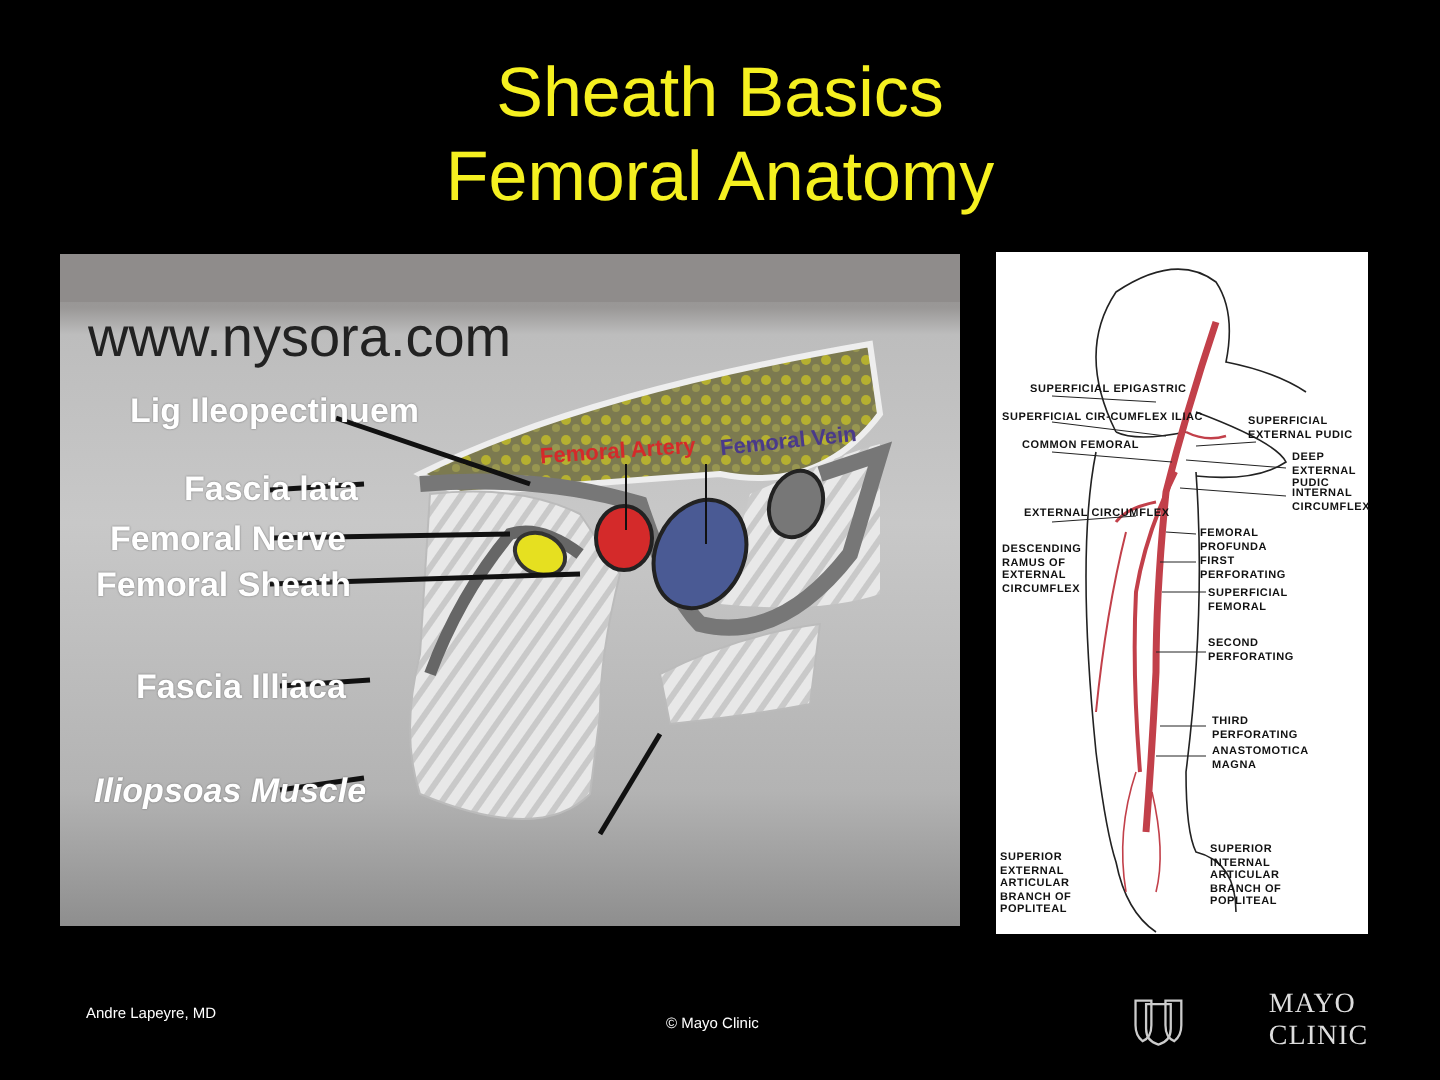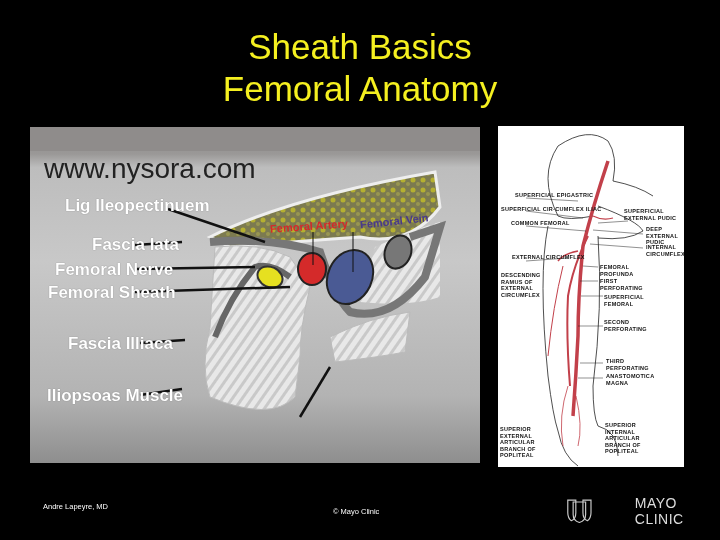--- a/index.html
+++ b/index.html
@@ -6,21 +6,21 @@
   body{width:720px;height:540px;position:relative;overflow:hidden;font-family:"Liberation Sans",sans-serif;}
   .title{position:absolute;left:0;top:26px;width:720px;text-align:center;color:#f5f020;font-size:35px;line-height:42px;}
   .panel-left{position:absolute;left:30px;top:127px;width:450px;height:336px;background:linear-gradient(180deg,#8c8a89 0%,#9a9897 8%,#bdbdbd 12%,#c8c8c8 40%,#b3b3b3 80%,#8e8e8e 100%);}
   .panel-right{position:absolute;left:498px;top:126px;width:186px;height:341px;background:#fff;}
   .wm{position:absolute;left:14px;top:26px;font-size:28px;color:#222;}
   .lbl{position:absolute;color:#fff;font-size:17px;font-weight:bold;text-shadow:0 0 1px #666;white-space:nowrap;}
   .sm{position:absolute;font-size:5.5px;font-weight:bold;color:#111;line-height:6.5px;white-space:nowrap;letter-spacing:0.3px;}
   .footer-l{position:absolute;left:43px;top:502px;color:#fff;font-size:7.5px;}
   .footer-c{position:absolute;left:333px;top:507px;color:#fff;font-size:7.5px;}
   .logo{position:absolute;left:566px;top:495px;display:flex;align-items:flex-start;gap:6px;}
-  .logo-text{color:#ddd;font-family:Liberation Sans, sans-serif;font-size:14px;letter-spacing:0.5px;margin-left:36px;}
+  .logo-text{color:#ddd;font-family:Liberation Serif, serif;font-size:14px;letter-spacing:0.5px;margin-left:36px;}
 </style>
 </head>
 <body>
 
 <div class="title">
   <div>Sheath Basics</div>
   <div>Femoral Anatomy</div>
 </div>
 
 <div class="panel-left">
@@ -68,21 +68,21 @@
       <line x1="270" y1="290" x2="300" y2="240"></line>
       <line x1="283" y1="138" x2="283" y2="105" stroke-width="1"></line>
       <line x1="323" y1="145" x2="323" y2="105" stroke-width="1"></line>
     </g>
   </svg>
   <div class="lbl" style="left:35px;top:69px;">Lig Ileopectinuem</div>
   <div class="lbl" style="left:62px;top:108px;">Fascia lata</div>
   <div class="lbl" style="left:25px;top:133px;">Femoral Nerve</div>
   <div class="lbl" style="left:18px;top:156px;">Femoral Sheath</div>
   <div class="lbl" style="left:38px;top:207px;">Fascia Illiaca</div>
-  <div class="lbl" style="left:17px;top:259px;">Iliopsoas Muscle</div>
+  <div class="lbl" style="left:17px;top:259px;font-style:italic;">Iliopsoas Muscle</div>
   <div style="position:absolute;left:240px;top:93px;color:#d42a2a;font-size:11px;font-weight:bold;transform:rotate(-4deg);">Femoral Artery</div>
   <div style="position:absolute;left:330px;top:88px;color:#4a3a8a;font-size:11px;font-weight:bold;transform:rotate(-6deg);">Femoral Vein</div>
 </div>
 
 <div class="panel-right">
   <svg width="186" height="341" style="position:absolute;left:0;top:0;">
     <g fill="none" stroke="#222" stroke-width="0.8">
       <path d="M60 90 Q40 50 60 20 Q90 0 110 15 Q120 30 115 55 Q140 60 155 70"></path>
       <path d="M60 90 Q70 95 95 90"></path>
       <path d="M50 100 Q40 150 50 250 Q55 290 60 305 Q65 330 80 340"></path>

